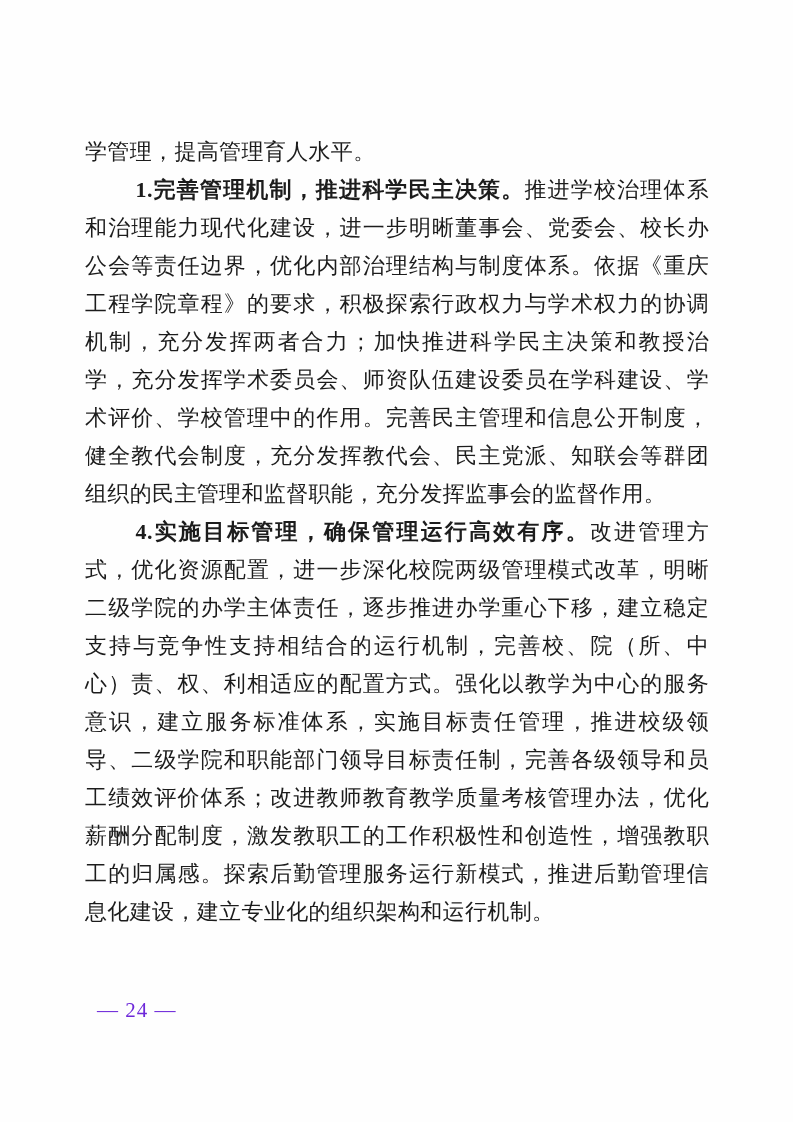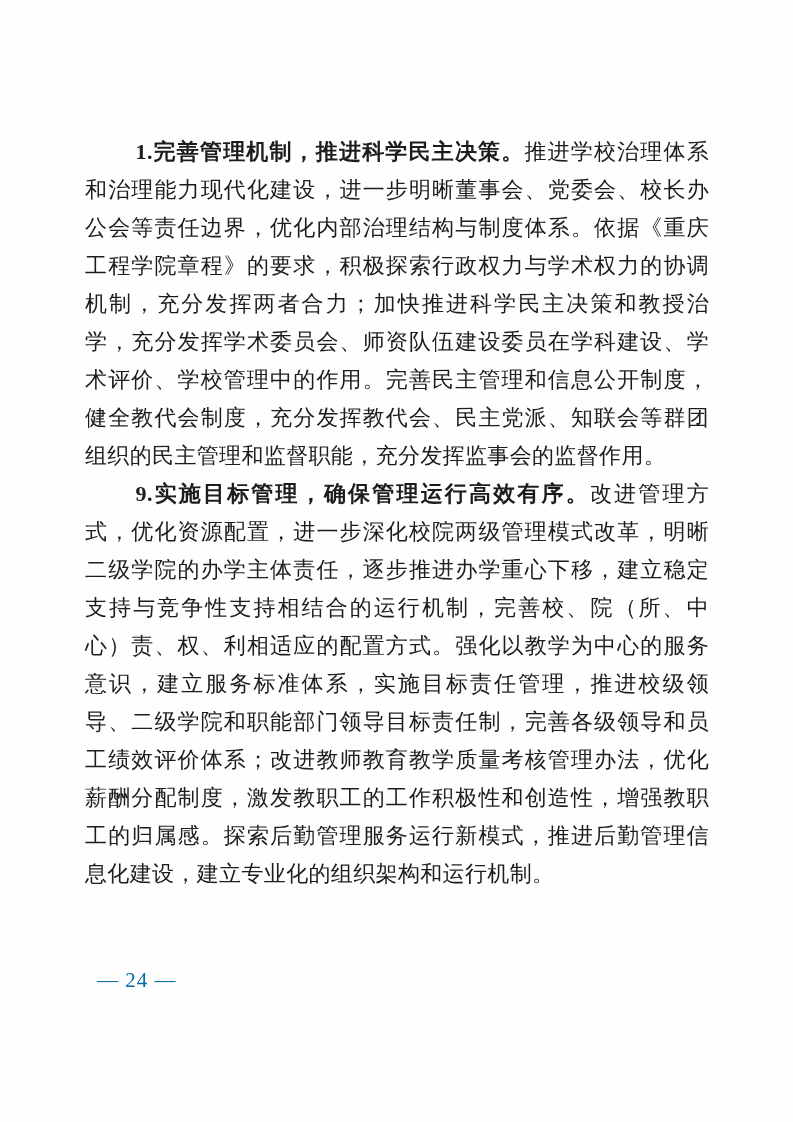--- a/index.html
+++ b/index.html
@@ -43,39 +43,42 @@
     font-size: 22px;
     line-height: 38px;
     font-weight: bold;
   }
   .lead-bold {
     font-weight: bold;
   }
   .page-footer {
     position: absolute;
     left: 97px;
-    top: 966px;
+    top: 996px;
     font-size: 21px;
     line-height: 28px;
     letter-spacing: 1px;
-    color: #0369a1;
+    color: #6d28d9;
   }
 </style>
 </head>
 <body>
 
 <div class="page">
   <div class="content">
 
+    <p class="para">
+      <span>学管理，提高管理育人水平。</span>
+    </p>
 
 
     <p class="para indent">
       <span class="lead-bold">1.完善管理机制，推进科学民主决策。</span><span>推进学校治理体系和治理能力现代化建设，进一步明晰董事会、党委会、校长办公会等责任边界，优化内部治理结构与制度体系。依据《重庆工程学院章程》的要求，积极探索行政权力与学术权力的协调机制，充分发挥两者合力；加快推进科学民主决策和教授治学，充分发挥学术委员会、师资队伍建设委员在学科建设、学术评价、学校管理中的作用。完善民主管理和信息公开制度，健全教代会制度，充分发挥教代会、民主党派、知联会等群团组织的民主管理和监督职能，充分发挥监事会的监督作用。</span>
     </p>
 
     <p class="para indent">
-      <span class="lead-bold">9.实施目标管理，确保管理运行高效有序。</span><span>改进管理方式，优化资源配置，进一步深化校院两级管理模式改革，明晰二级学院的办学主体责任，逐步推进办学重心下移，建立稳定支持与竞争性支持相结合的运行机制，完善校、院（所、中心）责、权、利相适应的配置方式。强化以教学为中心的服务意识，建立服务标准体系，实施目标责任管理，推进校级领导、二级学院和职能部门领导目标责任制，完善各级领导和员工绩效评价体系；改进教师教育教学质量考核管理办法，优化薪酬分配制度，激发教职工的工作积极性和创造性，增强教职工的归属感。探索后勤管理服务运行新模式，推进后勤管理信息化建设，建立专业化的组织架构和运行机制。</span>
+      <span class="lead-bold">4.实施目标管理，确保管理运行高效有序。</span><span>改进管理方式，优化资源配置，进一步深化校院两级管理模式改革，明晰二级学院的办学主体责任，逐步推进办学重心下移，建立稳定支持与竞争性支持相结合的运行机制，完善校、院（所、中心）责、权、利相适应的配置方式。强化以教学为中心的服务意识，建立服务标准体系，实施目标责任管理，推进校级领导、二级学院和职能部门领导目标责任制，完善各级领导和员工绩效评价体系；改进教师教育教学质量考核管理办法，优化薪酬分配制度，激发教职工的工作积极性和创造性，增强教职工的归属感。探索后勤管理服务运行新模式，推进后勤管理信息化建设，建立专业化的组织架构和运行机制。</span>
     </p>
 
   </div>
 
   <div class="page-footer">— 24 —</div>
 </div>
 
 </body></html>

